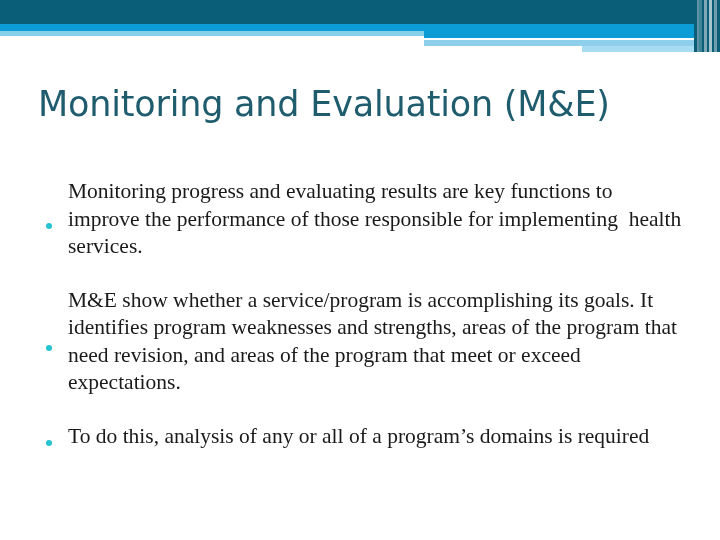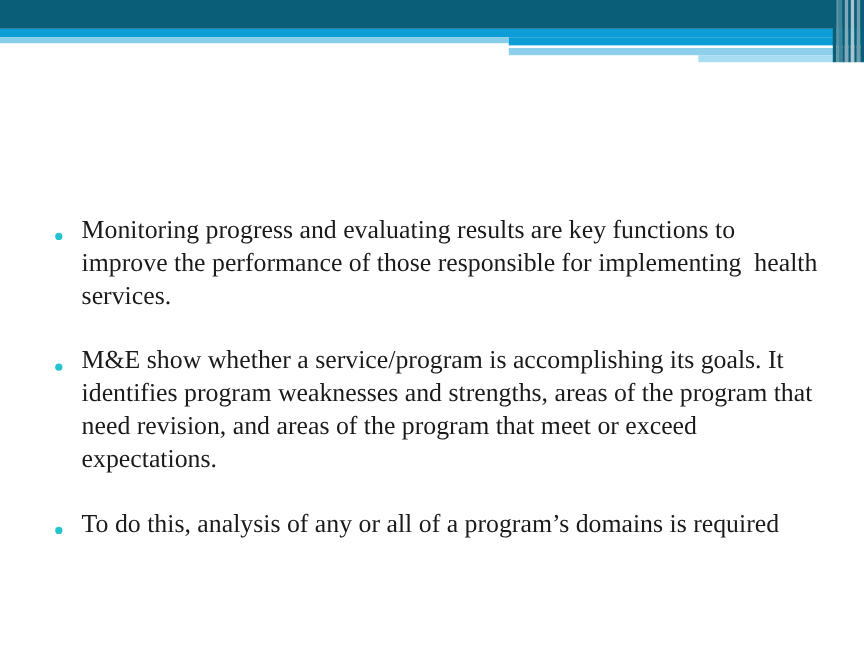--- a/index.html
+++ b/index.html
@@ -118,21 +118,21 @@
 
   
   .body {
     position: absolute;
     left: 46px;
     top: 178px;
     width: 640px;
   }
   .bullet-row {
     display: flex;
-    align-items: flex-start;
+    align-items: center;
     margin-bottom: 26px;
   }
   .bullet-row:last-child { margin-bottom: 11px; }
   .bullet-mark {
     flex: 0 0 auto;
     width: 22px;
     padding-top: 9px;
     text-align: left;
   }
   .bullet-mark span {
@@ -171,20 +171,21 @@
         <i style="left: 8px; width: 2px; background: rgb(10, 94, 119);"></i>
         <i style="left: 10px; width: 3px; background: rgb(127, 169, 184);"></i>
         <i style="left: 13px; width: 2px; background: rgb(10, 94, 119);"></i>
         <i style="left: 15px; width: 3px; background: rgb(168, 196, 206);"></i>
         <i style="left: 18px; width: 2px; background: rgb(10, 94, 119);"></i>
         <i style="left: 20px; width: 3px; background: rgb(110, 157, 174);"></i>
         <i style="left: 23px; width: 3px; background: rgb(10, 94, 119);"></i>
       </div>
   </div>
 
+  <div class="title">Monitoring and Evaluation (M&amp;E)</div>
 
   <div class="body">
 
     <div class="bullet-row">
       <div class="bullet-mark"><span></span></div>
       <div class="bullet-text">Monitoring progress and evaluating results are key functions to improve the performance of those responsible for implementing  health services.</div>
     </div>
 
     <div class="bullet-row">
       <div class="bullet-mark"><span></span></div>

